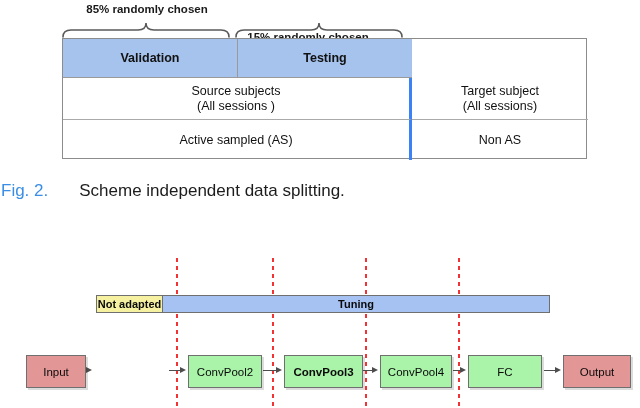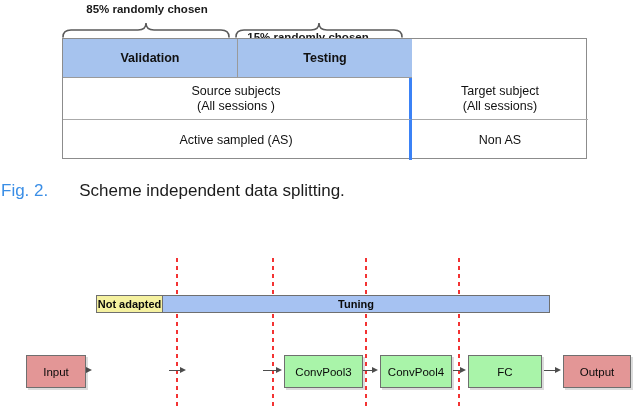--- a/index.html
+++ b/index.html
@@ -50,21 +50,21 @@
   .node{
     position:absolute;top:355px;height:33px;z-index:2;
     display:flex;align-items:center;justify-content:center;
     border:1.4px solid #6f6f6f;box-sizing:border-box;
     box-shadow:2px 2px 0 rgba(60,60,60,0.18);
     font-size:11.5px;color:#0a0a0a;white-space:nowrap;
   }
   .node.green{background:#a9f4a9;}
   .node.pink{background:#e39696;}
   .n0{left:1px;width:60px;margin-left:25px;}   .n1{left:94px;width:74px;}  .n2{left:188px;width:74px;}
-  .n3{left:284px;width:79px;} .n4{left:380px;width:72px;} .n5{left:468px;width:74px;}
+  .n3{left:284px;width:79px;font-weight:bold;} .n4{left:380px;width:72px;} .n5{left:468px;width:74px;}
   .n6{left:563px;width:68px;}
   .arrow{position:absolute;top:370px;height:0;border-top:1.4px solid #4d4d4d;z-index:1;}
   .arrow::after{
     content:"";position:absolute;right:-2px;top:-4.2px;width:0;height:0;
     border-left:6px solid #4d4d4d;border-top:3.5px solid transparent;border-bottom:3.5px solid transparent;
   }
   .a1{left:77px;width:13px;}  .a2{left:169px;width:15px;} .a3{left:263px;width:17px;}
   .a4{left:360px;width:16px;} .a5{left:453px;width:11px;} .a6{left:544px;width:15px;}
 </style>
 </head>
@@ -111,20 +111,21 @@
   <div class="bar">
     <div class="bar-seg bar-yellow">
       <span>Not adapted</span>
     </div>
     <div class="bar-seg bar-blue">
       <span>Tuning</span>
     </div>
   </div>
 
   <div class="node pink n0">Input</div>
+  <div class="node green n2">ConvPool2</div>
   <div class="node green n3">ConvPool3</div>
   <div class="node green n4">ConvPool4</div>
   <div class="node green n5">FC</div>
   <div class="node pink n6">Output</div>
 
   <div class="arrow a1"></div>
   <div class="arrow a2"></div>
   <div class="arrow a3"></div>
   <div class="arrow a4"></div>
   <div class="arrow a5"></div>

